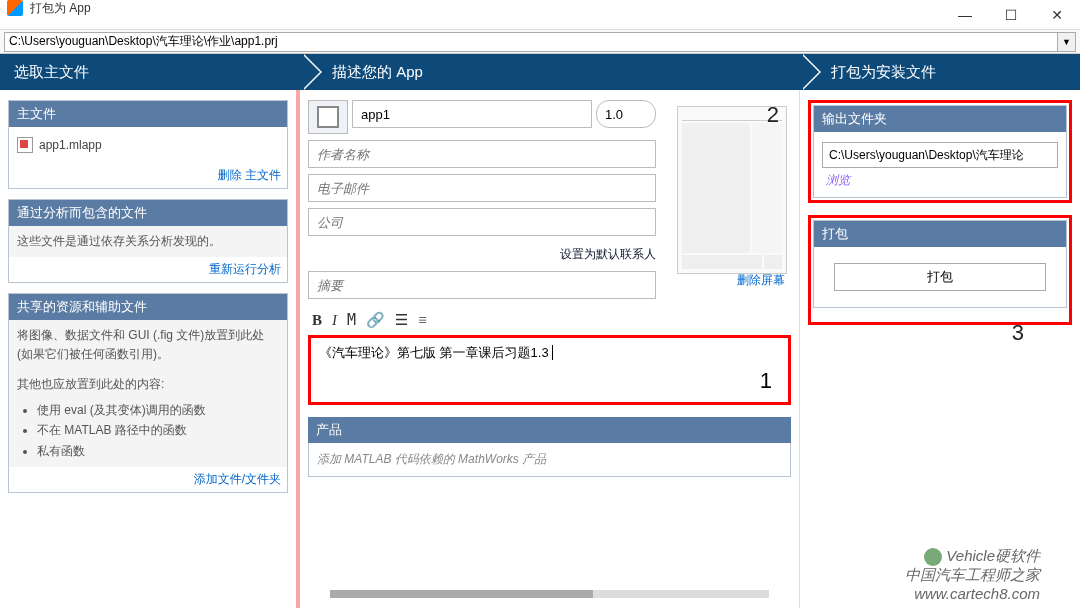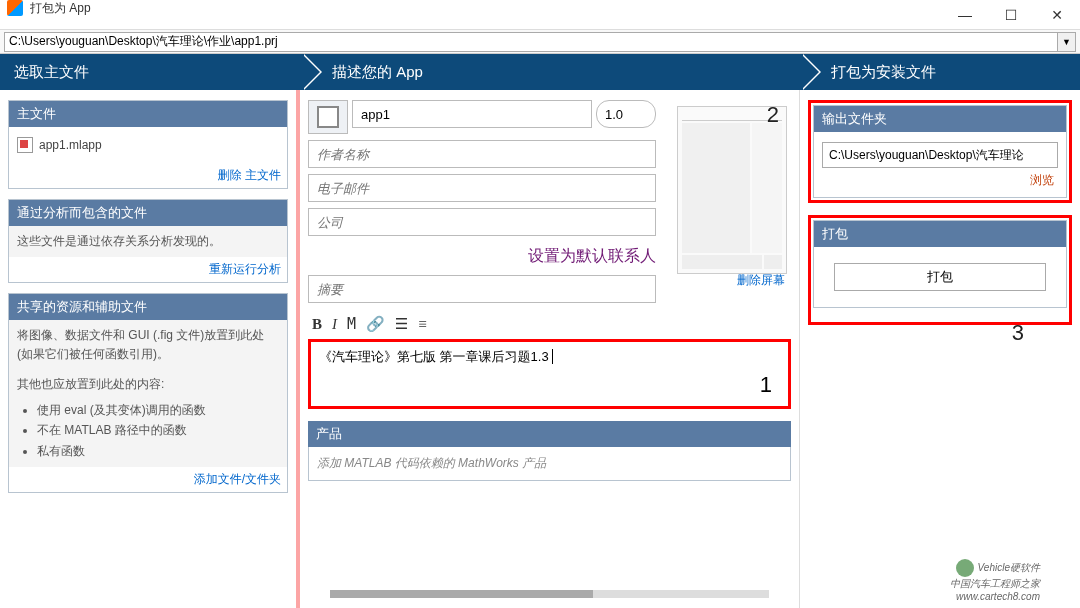--- a/index.html
+++ b/index.html
@@ -45,21 +45,21 @@
 .bullets li { font-size: 12px; color: #555; list-style: disc; line-height: 1.7; }
 
 .app-row { display: flex; gap: 4px; margin-bottom: 6px; }
 .app-icon-box { width: 40px; height: 34px; border: 1px solid #bbb; background: #eef1f5; display: flex; align-items: center; justify-content: center; }
 .app-icon-inner { width: 22px; height: 22px; border: 2px solid #888; background: #fff; }
 .txtin { border: 1px solid #bbb; height: 28px; font-size: 13px; padding: 0 8px; background: #fff; }
 .txtin.name { flex: 1; }
 .txtin.ver { width: 60px; border-radius: 13px; }
 .txtin.full { width: 100%; margin-bottom: 6px; }
 .placeholder { color: #999; font-style: italic; }
-.set-default { text-align: right; font-size: 16px; color: #701a75; margin: 4px 0 8px; }
+.set-default { text-align: right; font-size: 12px; color: #0f172a; margin: 4px 0 8px; }
 
 .thumb { position: absolute; right: 12px; top: 16px; width: 110px; height: 168px; border: 1px solid #ccc; background: #fafafa; padding: 4px; font-size: 6px; color: #888; line-height: 1.3; }
 .thumb-del { position: absolute; right: 14px; top: 182px; font-size: 12px; color: #0066cc; }
 .num-annot { position: absolute; font-size: 22px; color: #222; font-weight: 400; }
 
 .left-inputs { width: 348px; }
 
 .toolbar { display: flex; gap: 10px; padding: 6px 4px; align-items: center; }
 .tbtn { font-size: 15px; color: #333; font-family: serif; cursor: pointer; }
 .tbtn.b { font-weight: bold; }
@@ -71,25 +71,25 @@
 .num1 { position: absolute; right: 16px; bottom: 8px; font-size: 22px; }
 
 .prod-hd { background: #5a7ba3; color: #fff; font-size: 13px; padding: 4px 8px; margin-top: 12px; }
 .prod-bd { border: 1px solid #b8c4d0; border-top: none; padding: 8px; font-size: 12px; color: #888; font-style: italic; }
 
 .col2-scroll { position: absolute; bottom: 10px; left: 30px; right: 30px; height: 8px; background: #ddd; }
 .col2-scroll-thumb { height: 100%; width: 60%; background: #aaa; }
 
 .red-box { border: 3px solid #ff0000; padding: 2px; margin-bottom: 12px; }
 .out-input { border: 1px solid #aaa; height: 26px; width: 100%; font-size: 12px; padding: 0 6px; margin-top: 4px; }
-.browse-link { text-align: right; font-size: 12px; color: #c2410c; padding: 4px 4px 2px; }
+.browse-link { font-size: 12px; color: #8b5cf6; padding: 4px 4px 2px; font-style: italic; }
 
 .pack-btn { width: 90%; margin: 10px auto; display: block; height: 28px; border: 1px solid #aaa; background: #fff; font-size: 13px; cursor: pointer; }
 
-.watermark { position: absolute; right: 40px; bottom: 6px; font-size: 10px; color: #666; text-align: right; font-style: italic; }
+.watermark { position: absolute; right: 40px; bottom: 6px; font-size: 15px; color: #666; text-align: right; font-style: italic; }
 .wm-line1 { display: flex; align-items: center; gap: 4px; justify-content: flex-end; }
 .wm-icon { width: 18px; height: 18px; border-radius: 50%; background: #7a7; }
 </style>
 </head>
 <body>
 
 <div class="titlebar">
   <div class="titlebar-icon"></div>
   <div class="titlebar-title">打包为 App</div>
   <div class="wbtn">—</div>

